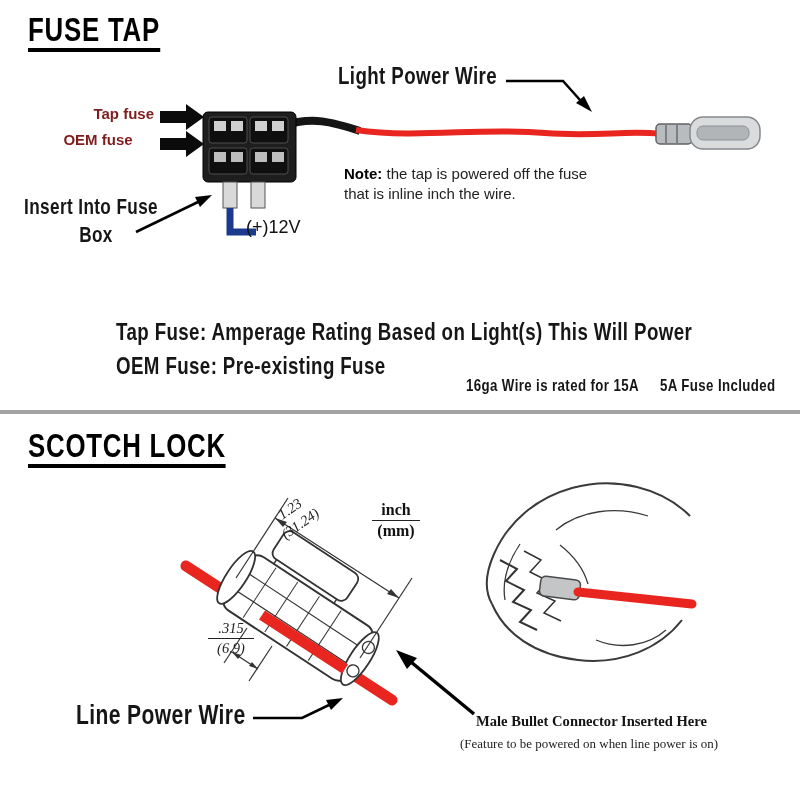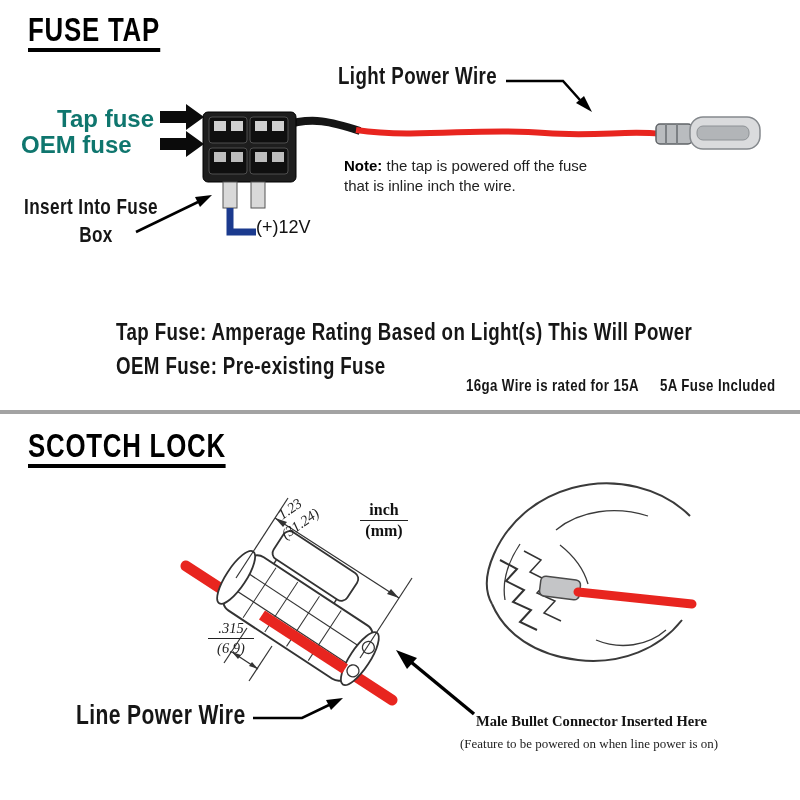--- a/index.html
+++ b/index.html
@@ -12,21 +12,21 @@
   .cond {
     font-family:"Liberation Sans", sans-serif; font-weight:700; color:#161616;
     transform:scaleX(0.78); transform-origin:left top; letter-spacing:0.5px;
   }
   .h-title {
     font-family:"Liberation Sans", sans-serif; font-weight:800; font-size:34px;
     color:#000; letter-spacing:1px; line-height:1.02;
     transform:scaleX(0.76); transform-origin:left top;
     border-bottom:4px solid #000; padding-bottom:1px;
   }
-  .boldsans { font-weight:700; font-size:24px; color:#0f766e; }
+  .boldsans { font-weight:700; font-size:15px; color:#7f1d1d; }
   .plain { font-weight:400; font-size:18px; color:#111; }
   .note { font-size:15px; color:#222; line-height:1.3; }
   .note b { font-weight:700; color:#000; }
   .dim {
     font-family:"Liberation Serif", serif; font-style:italic; font-size:14.5px;
     color:#222; text-align:center; line-height:1.25;
   }
   .fracline { display:block; border-bottom:1.5px solid #222; padding-bottom:1px; }
   .unit-legend {
     font-family:"Liberation Serif", serif; font-weight:700; font-size:16px;
@@ -155,40 +155,40 @@
       <path d="M474,714 L411,662" stroke="#000" stroke-width="3.5" fill="none"></path>
       <polygon points="396,650 417,658 407,669" fill="#000"></polygon>
     </g>
   </svg>
 
   <div class="abs h-title" style="left:28px; top:12px;">FUSE TAP</div>
 
   <div class="abs cond" style="left:338px; top:62px; font-size:24px;">Light Power Wire</div>
 
   <div class="abs boldsans" style="left:30px; top:105px; width:124px; text-align:right;">Tap fuse</div>
-  <div class="abs boldsans" style="left:21px; top:131px; width:124px; text-align:left;">OEM fuse</div>
+  <div class="abs boldsans" style="left:36px; top:131px; width:124px; text-align:center;">OEM fuse</div>
 
   <div class="abs cond" style="left:24px; top:194px; font-size:22px;">Insert Into Fuse</div>
   <div class="abs cond" style="left:24px; top:222px; width:144px; text-align:center; transform-origin:center top; font-size:22px;">Box</div>
 
-  <div class="abs plain" style="left:256px; top:217px;">(+)12V</div>
-
-  <div class="abs note" style="left:344px; top:156px; width:270px; white-space:normal;">
+  <div class="abs plain" style="left:246px; top:217px;">(+)12V</div>
+
+  <div class="abs note" style="left:344px; top:164px; width:270px; white-space:normal;">
     <b>Note:</b><span> the tap is powered off the fuse</span><br>
     <span>that is inline inch the wire.</span>
   </div>
 
   <div class="abs cond" style="left:116px; top:318px; font-size:24px;">Tap Fuse: Amperage Rating Based on Light(s) This Will Power</div>
   <div class="abs cond" style="left:116px; top:352px; font-size:24px;">OEM Fuse: Pre-existing Fuse</div>
   <div class="abs cond" style="left:466px; top:376px; font-size:17px; font-weight:600;">16ga Wire is rated for 15A</div>
   <div class="abs cond" style="left:660px; top:376px; font-size:17px; font-weight:600;">5A Fuse Included</div>
 
   <div class="abs h-title" style="left:28px; top:428px;">SCOTCH LOCK</div>
 
-  <div class="abs unit-legend" style="left:360px; top:500px; width:48px;">
+  <div class="abs unit-legend" style="left:372px; top:500px; width:48px;">
     <span class="fracline">inch</span>
     <span>(mm)</span>
   </div>
 
   <div class="abs dim" style="left:250px; top:498px; width:90px; transform:rotate(-35deg);">
     <span style="display:block;">1.23</span>
     <span style="display:block;">(31.24)</span>
   </div>
 
   <div class="abs dim" style="left:208px; top:619px; width:46px;">

